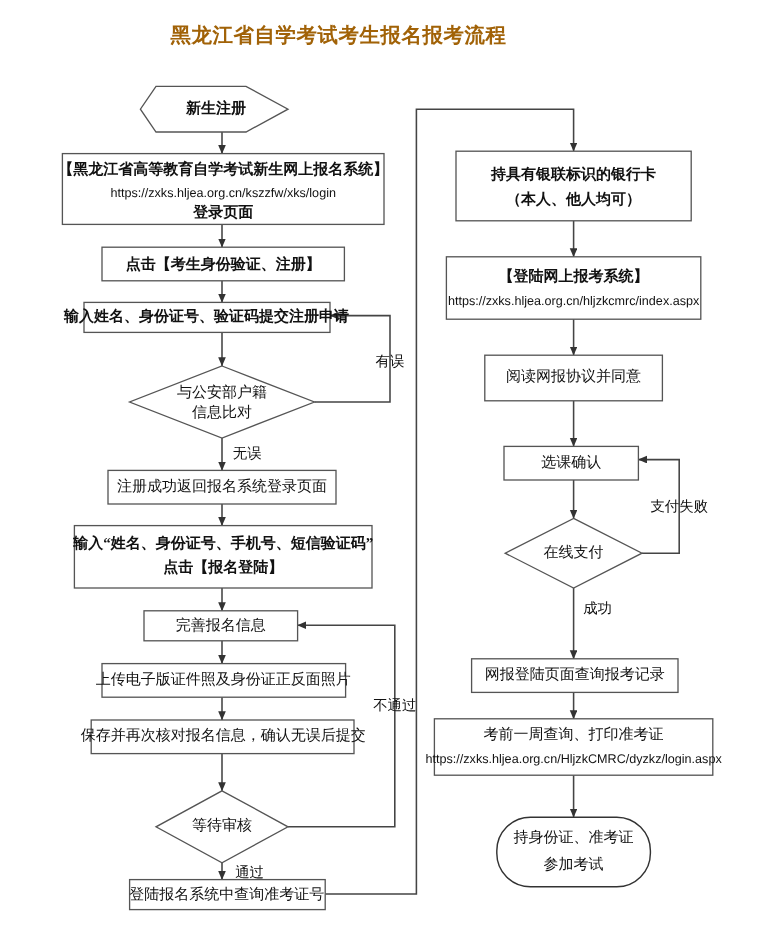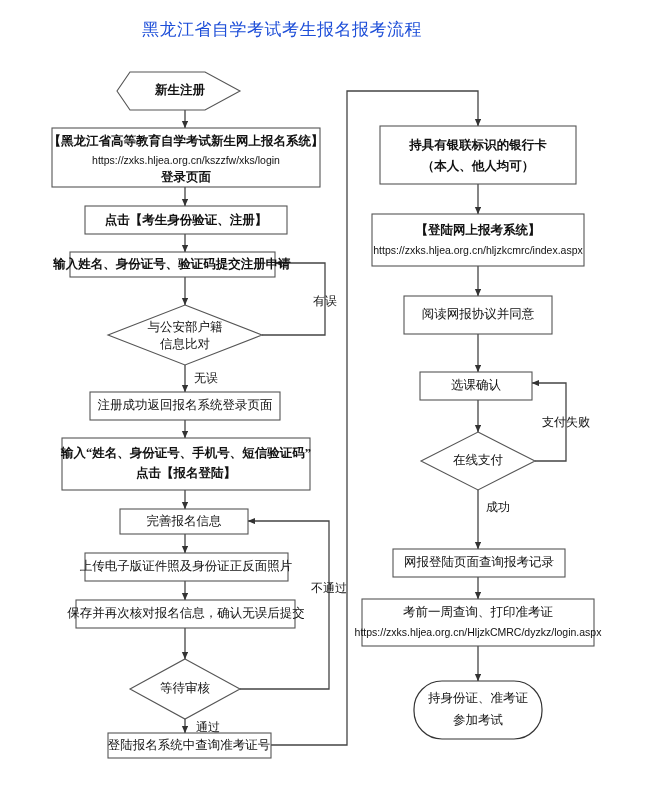--- a/index.html
+++ b/index.html
@@ -20,23 +20,23 @@
     height: 791px;
     background: #ffffff;
   }
   .title {
     position: absolute;
     top: 18px;
     left: 0;
     width: 564px;
     text-align: center;
     font-size: 17px;
-    font-weight: normal;
+    font-weight: bold;
     letter-spacing: 0.5px;
-    color: #1d4ed8;
+    color: #a16207;
     font-family: "Liberation Serif", "DejaVu Serif", serif;
   }
   svg.flow-canvas {
     position: absolute;
     top: 0;
     left: 0;
     width: 651px;
     height: 791px;
   }
   .node-shape {

